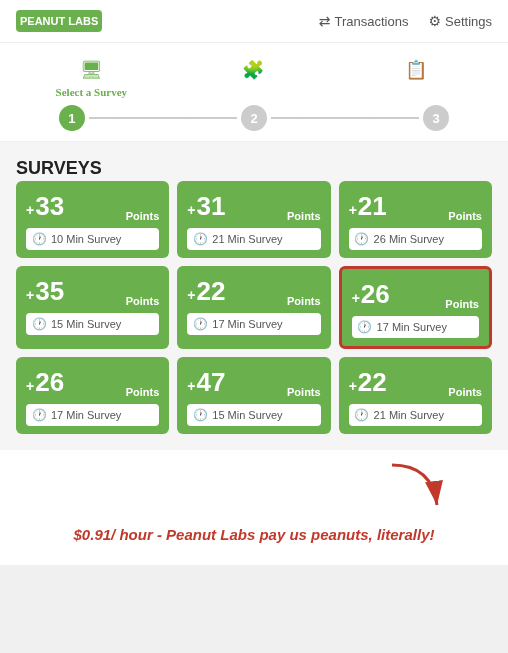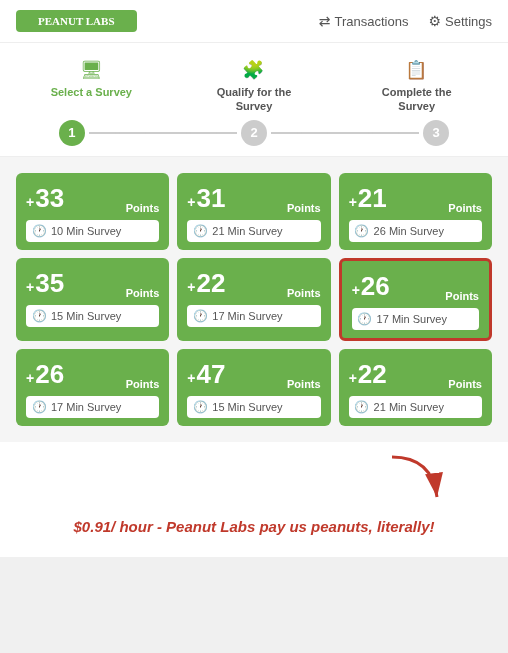--- a/index.html
+++ b/index.html
@@ -23,23 +23,22 @@
       align-items: center;
       justify-content: space-between;
       padding: 10px 16px;
       border-bottom: 1px solid #eee;
     }
     .logo {
       background: #6ab04c;
       color: #fff;
       font-weight: bold;
       font-size: 11px;
-      padding: 5px 22px;
+      padding: 5px 4px;
       border-radius: 4px;
-      font-family: Liberation Serif, serif;
     }
     .header-nav {
       display: flex;
       align-items: center;
       gap: 20px;
     }
     .header-nav a {
       color: #555;
       font-size: 13px;
       text-decoration: none;
@@ -78,20 +77,21 @@
     .step-label {
       font-size: 11px;
       text-align: center;
       color: #555;
       font-weight: bold;
       line-height: 1.3;
       max-width: 100px;
     }
     .step-label.active {
       color: #6ab04c;
+      font-family: Liberation Serif, serif;
     }
     .steps-numbers-row {
       display: flex;
       align-items: center;
       justify-content: center;
       width: 80%;
       margin-top: 6px;
     }
     .step-circle {
       width: 26px;
@@ -238,37 +238,36 @@
   </div>
 
   <div class="steps-container">
     <div class="steps-row">
       <div class="step">
         <div class="step-icon">🖥</div>
         <div class="step-label active">Select a Survey</div>
       </div>
       <div class="step">
         <div class="step-icon">🧩</div>
-        <div class="step-label">Qualify for the Survey</div>
       </div>
       <div class="step">
         <div class="step-icon">📋</div>
-        <div class="step-label">Complete the Survey</div>
       </div>
     </div>
     <div class="steps-numbers-row">
       <div class="step-circle">1</div>
       <div class="step-line"></div>
       <div class="step-circle inactive">2</div>
       <div class="step-line"></div>
       <div class="step-circle inactive">3</div>
     </div>
   </div>
 
   <div class="content">
+    <div class="surveys-title">SURVEYS</div>
     <div class="survey-grid" id="survey-grid">
     <div class="survey-card">
     <div class="survey-points-row">
       <div style="display:flex;align-items:baseline;">
         <span class="survey-plus">+</span>
         <span class="survey-points-value">33</span>
       </div>
       <span class="survey-points-label">Points</span>
     </div>
     <div class="survey-duration">

